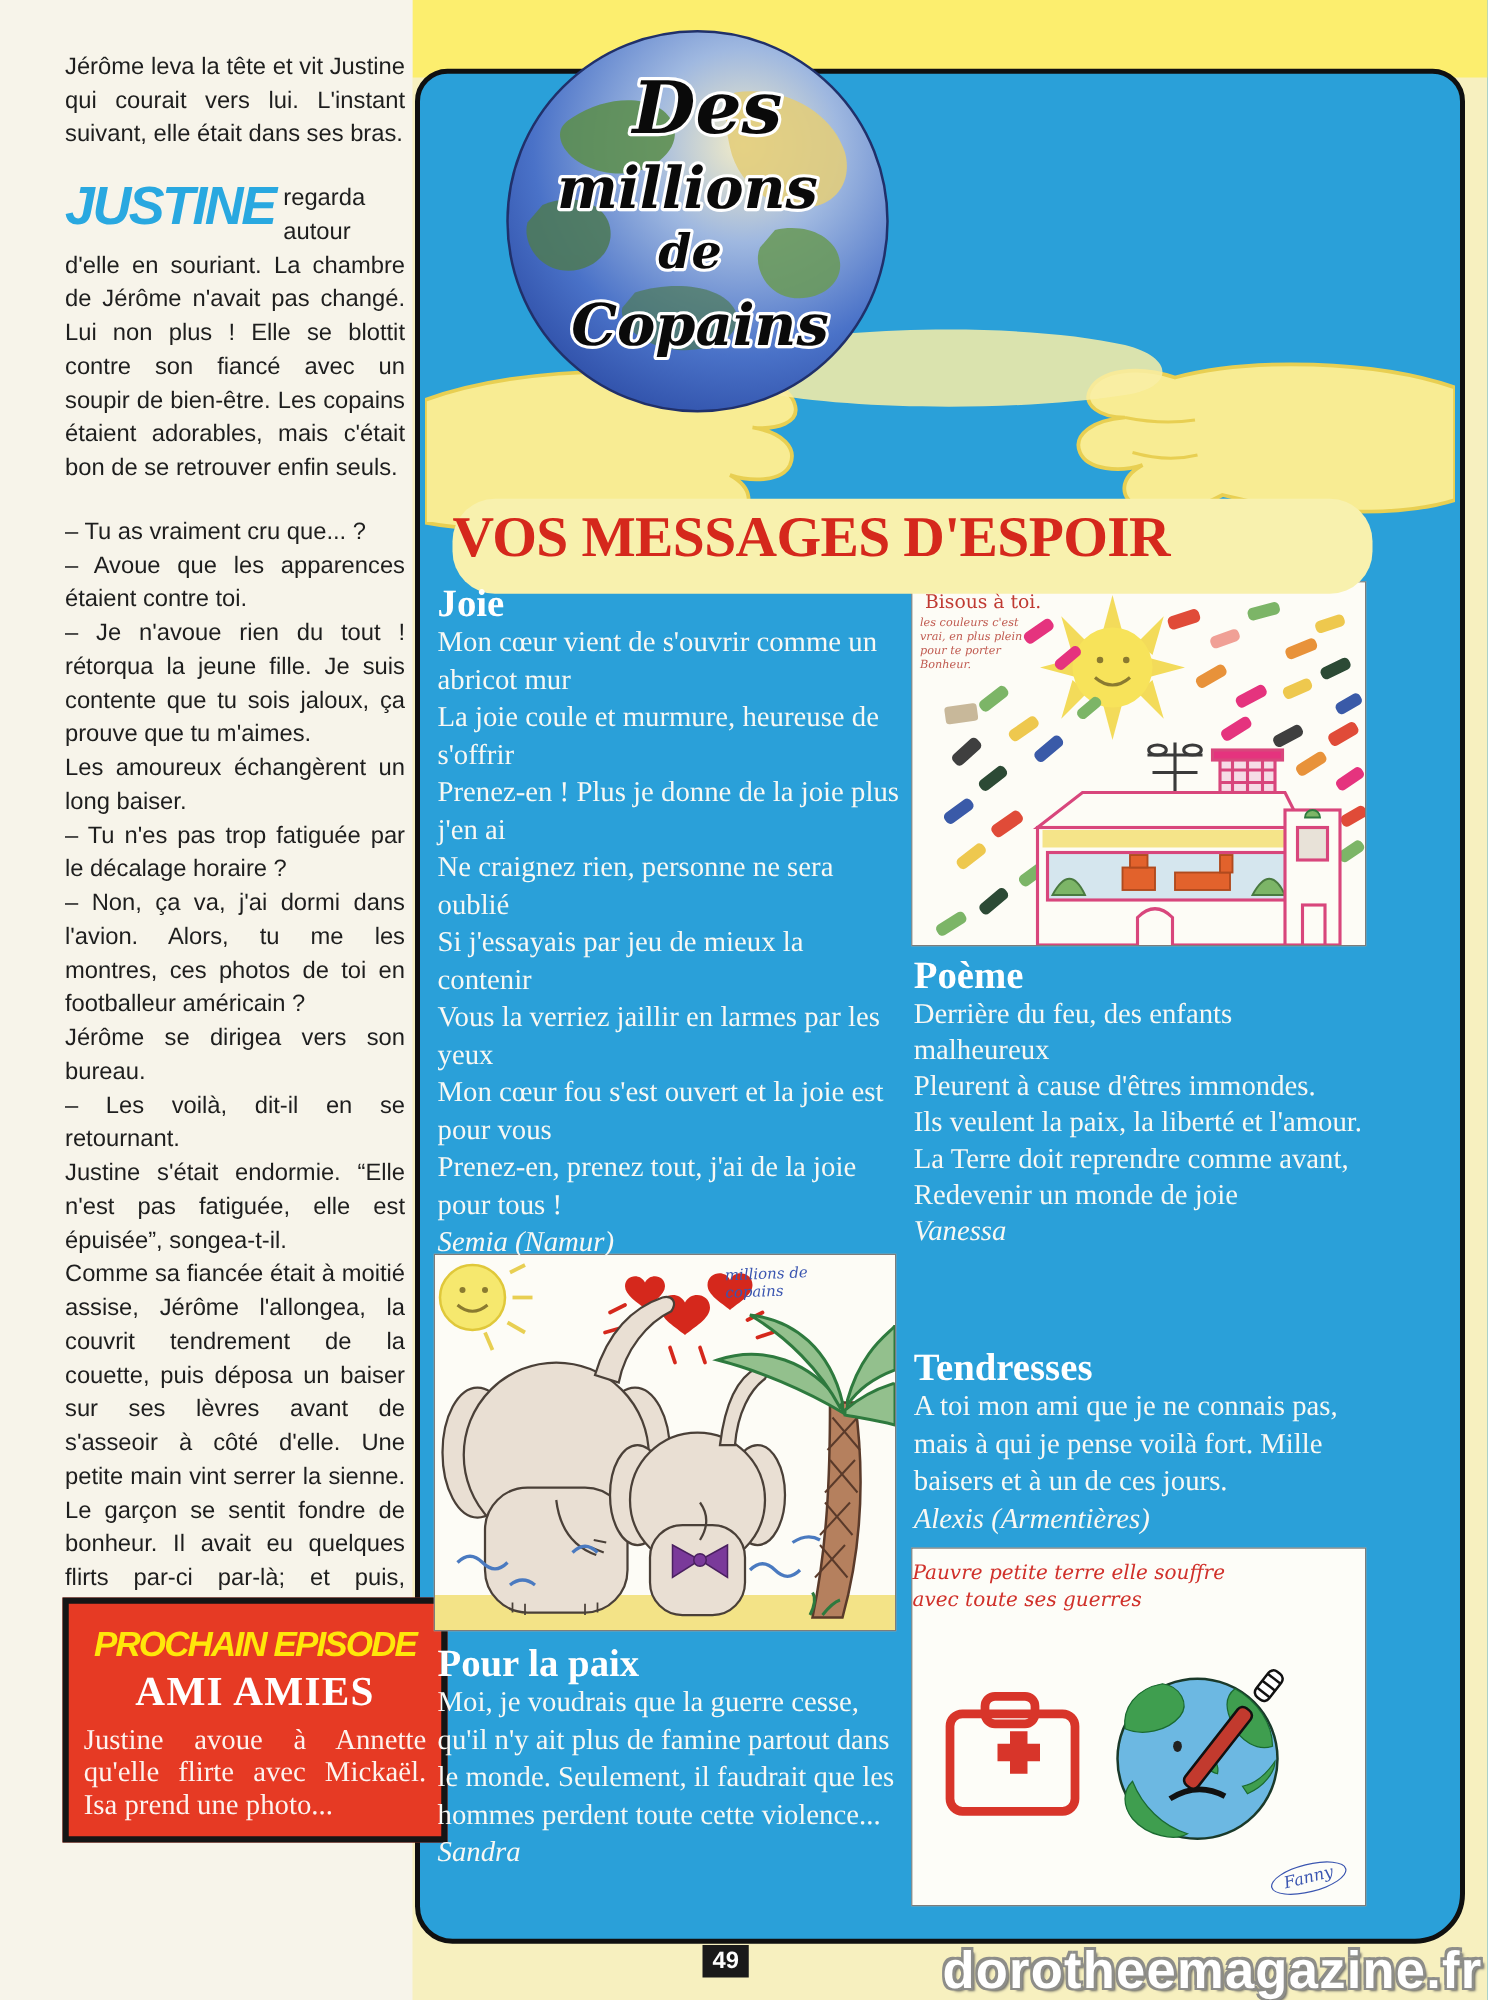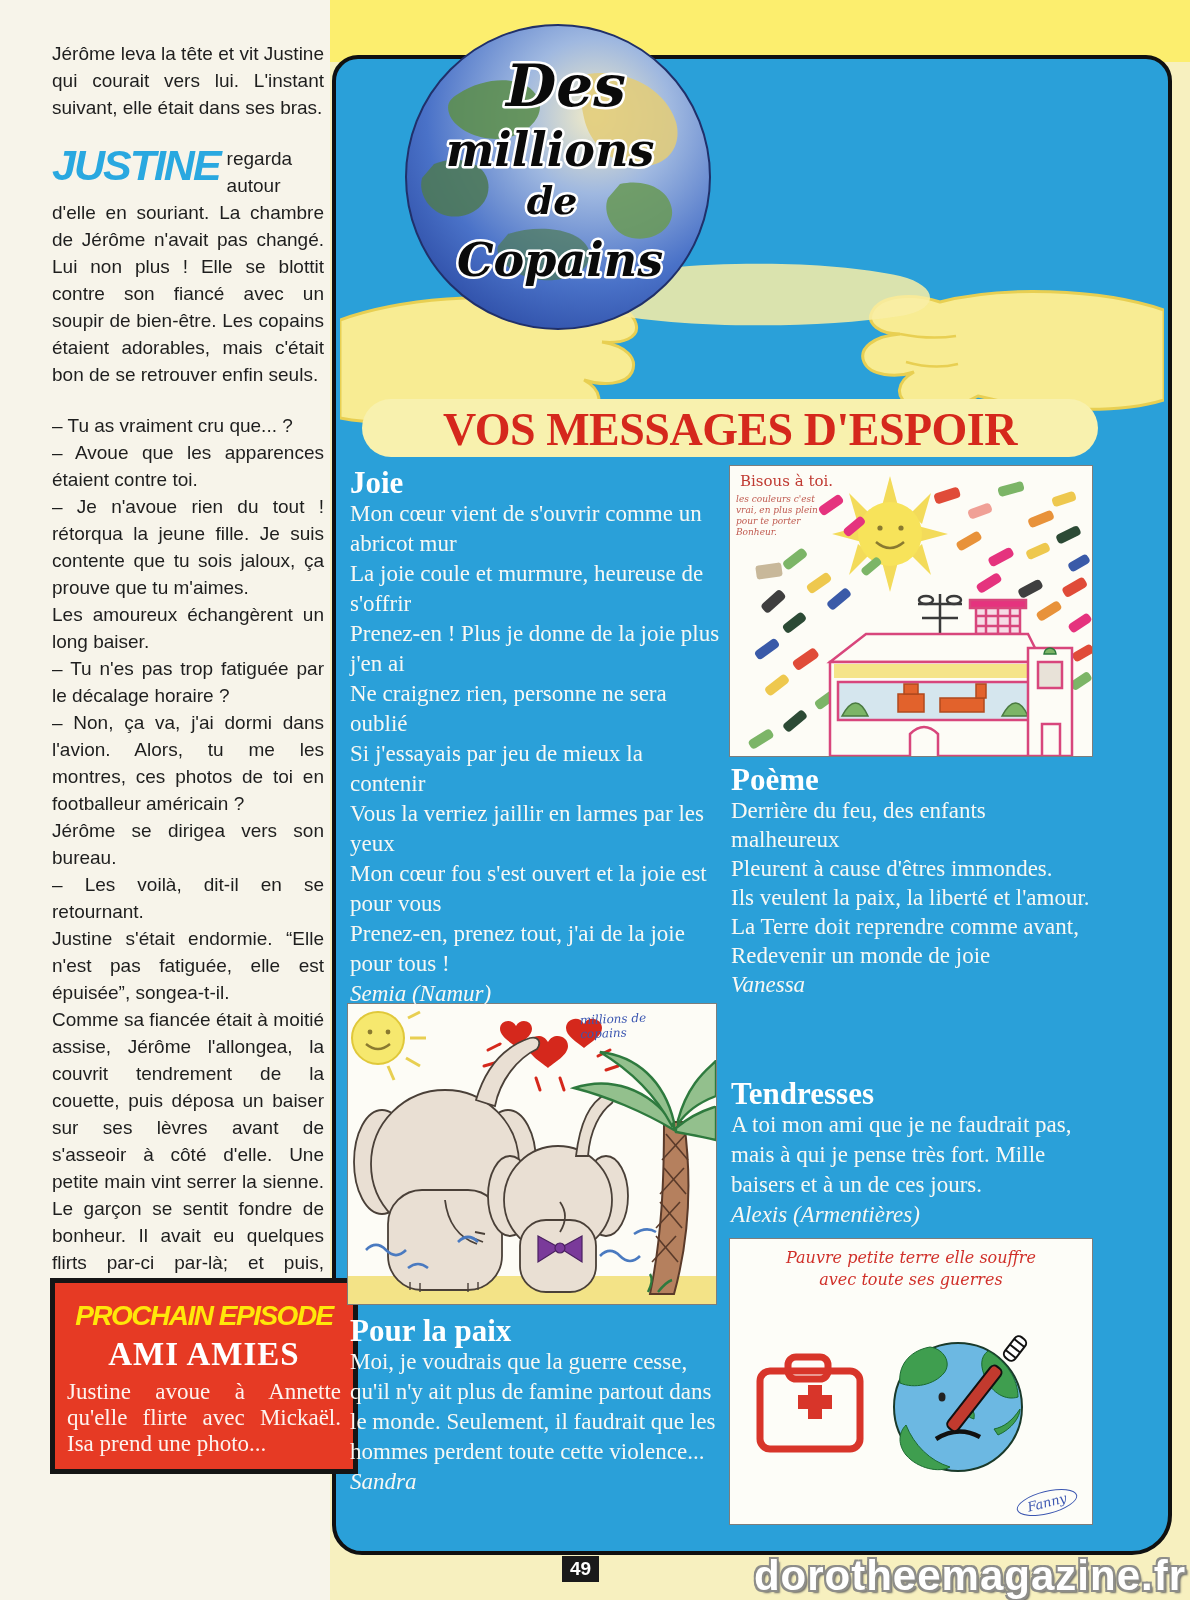--- a/index.html
+++ b/index.html
@@ -31,41 +31,41 @@
                  line-height:26px;text-align:justify;margin-top:4px;}
 
   
   .right-bg{left:330px;top:0;width:860px;height:1600px;background:var(--page-yellow);}
   .top-band{left:330px;top:0;width:860px;height:62px;background:var(--band-yellow);}
   .blue-panel{left:332px;top:55px;width:832px;height:1492px;background:var(--panel-blue);
               border:4px solid #101010;border-radius:26px 26px 40px 30px;overflow:hidden;}
 
   .intro{left:429px;top:21px;width:350px;color:#fff;font-weight:bold;font-size:24.5px;
          line-height:33px;white-space:pre-line;z-index:6;}
-  .banner{left:26px;top:340px;width:736px;height:58px;background:var(--banner-bg);
-          border-radius:34px;text-align:center;z-index:6;}
+  .banner{left:26px;top:340px;width:736px;height:76px;background:var(--banner-bg);
+          border-radius:34px;text-align:left;z-index:6;}
   .banner span{font-family:"Liberation Serif",serif;font-weight:bold;font-size:46px;
                line-height:62px;color:var(--banner-red);letter-spacing:-0.5px;}
 
   .msg{color:#f8f8f4;font-family:"Liberation Serif",serif;font-size:23px;line-height:30px;z-index:6;}
   .msg h3{margin:0;font-size:31px;line-height:32px;color:#fff;}
   .msg .mtext{white-space:pre-line;}
   .msg .sig{font-style:italic;}
   .msg.poeme{line-height:29px;}
 
   .drawing{background:#fdfdf8;border:1px solid rgba(20,20,20,.55);z-index:5;}
   .drawing svg{display:block;}
   .caption{position:absolute;pointer-events:none;}
   .cap-house-main{left:10px;top:6px;font-family:"DejaVu Serif",serif;
                   font-size:15px;color:#c03a32;text-align:center;}
   .cap-house-note{left:6px;top:28px;font-family:"DejaVu Serif",serif;font-style:italic;
                   font-size:9px;line-height:11px;color:#c05a50;white-space:pre-line;}
   .cap-elephants{right:70px;top:8px;font-family:"DejaVu Serif",serif;font-style:italic;
                  font-size:12px;line-height:14px;color:#3a55b0;white-space:pre-line;transform:rotate(-2deg);}
-  .cap-earth{left:0;top:8px;width:100%;text-align:center;font-family:"DejaVu Serif",serif;
+  .cap-earth{left:0;top:8px;width:100%;text-align:left;font-family:"DejaVu Serif",serif;
              font-style:italic;font-size:16px;line-height:22px;color:#d0302a;white-space:pre-line;}
   .cap-earth-sig{right:14px;bottom:10px;font-family:"DejaVu Serif",serif;font-style:italic;
                  font-size:13px;color:#3a55b0;border:1.5px solid #3a55b0;border-radius:50%;
                  padding:3px 10px;transform:rotate(-14deg);}
 
   .pagenum{left:562px;top:1556px;background:#1a1a1a;color:#fff;font-weight:bold;
            font-size:19px;padding:2px 8px;line-height:22px;}
   .watermark{right:4px;bottom:0px;font-weight:bold;font-size:42px;letter-spacing:1px;color:#fff;
              text-shadow:-2px -2px 0 #8d8d89, 2px -2px 0 #8d8d89, -2px 2px 0 #8d8d89,
                           2px 2px 0 #8d8d89, 3px 3px 2px #6a6a66;}
@@ -305,21 +305,21 @@
         <path d="M286,230 q12,-8 22,-2"></path>
         <path d="M60,264 q10,-8 20,0"></path>
       </g>
     </svg>
     <div class="caption cap-elephants">millions de
 copains</div>
   </div>
 
   <div class="abs msg" style="left:395px;top:1019px;width:366px;font-family:Liberation Serif, serif;">
     <h3>Tendresses</h3>
-    <div class="mtext">A toi mon ami que je ne faudrait pas, mais à qui je pense très fort. Mille baisers et à un de ces jours.</div>
+    <div class="mtext">A toi mon ami que je ne connais pas, mais à qui je pense voilà fort. Mille baisers et à un de ces jours.</div>
     <div class="sig">Alexis (Armentières)</div>
   </div>
 
   <div class="abs msg" style="left:14px;top:1256px;width:372px;">
     <h3>Pour la paix</h3>
     <div class="mtext">Moi, je voudrais que la guerre cesse, qu'il n'y ait plus de famine partout dans le monde. Seulement, il faudrait que les hommes perdent toute cette violence...</div>
     <div class="sig">Sandra</div>
   </div>
 
   <div class="abs drawing" style="left:393px;top:1179px;width:362px;height:285px;">

